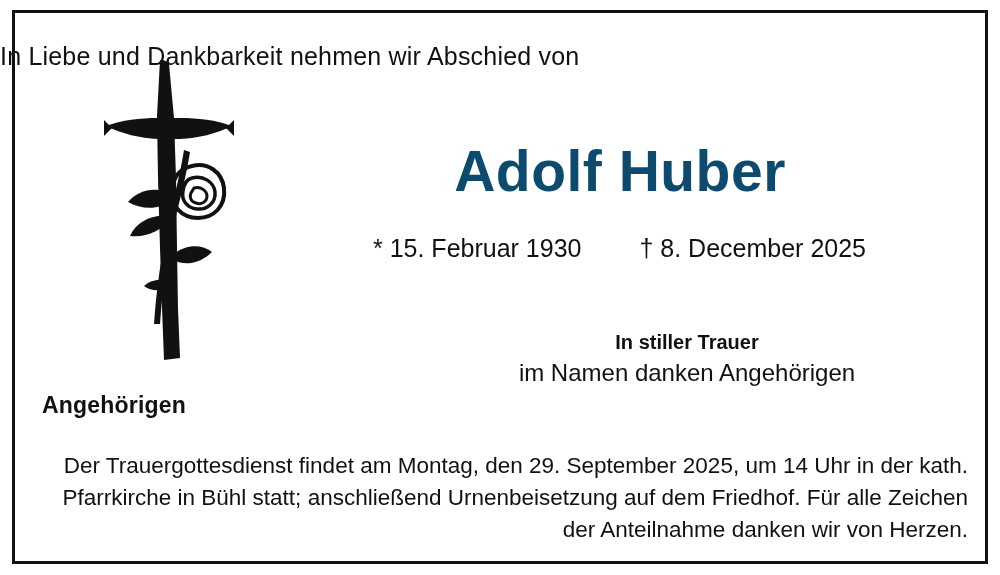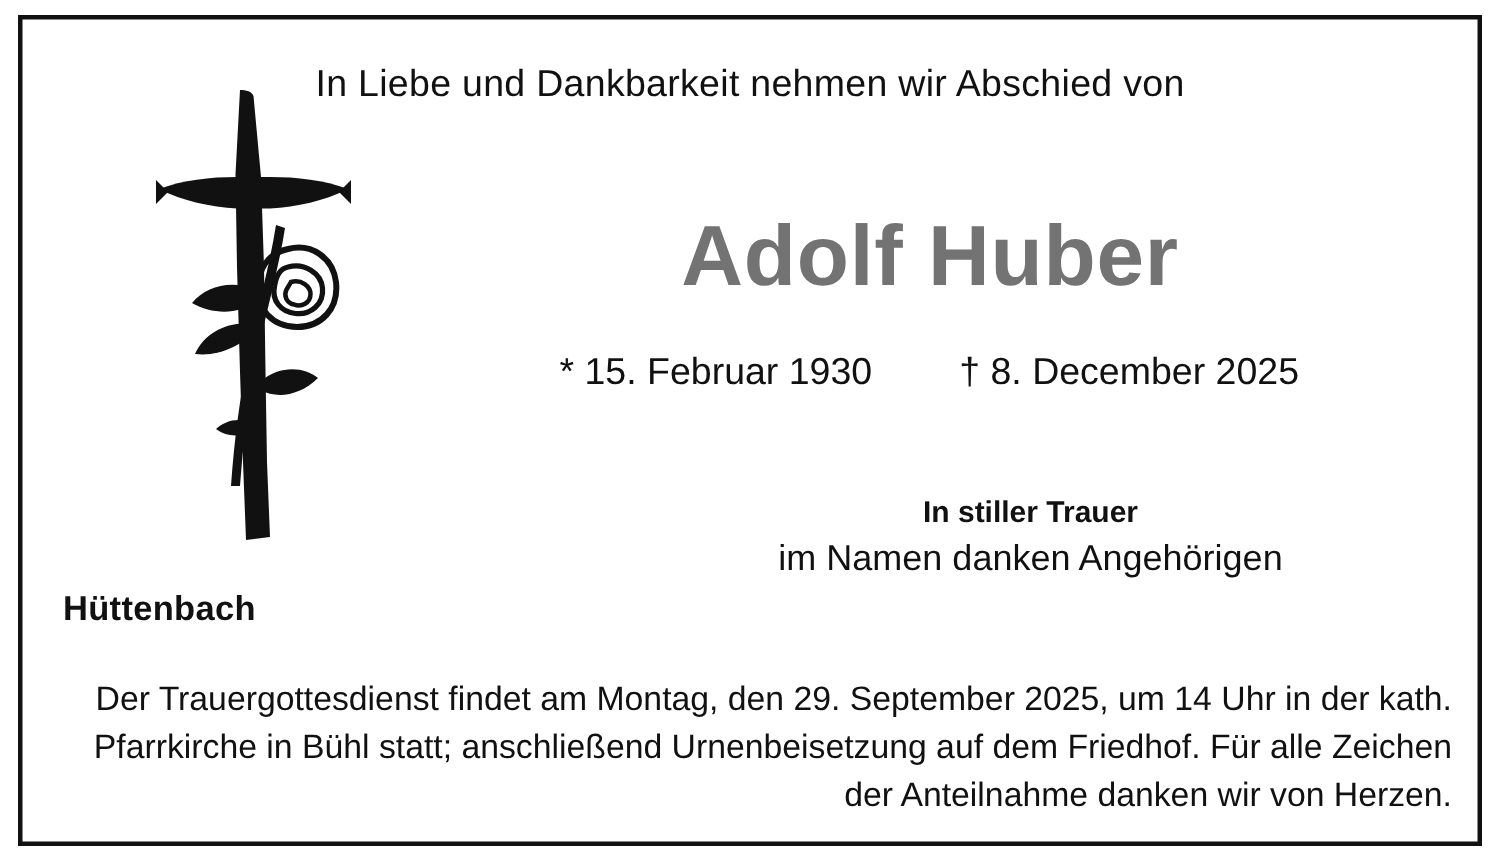--- a/index.html
+++ b/index.html
@@ -28,37 +28,37 @@
     border: 3px solid #111111;
     box-sizing: border-box;
   }
 
   
   .headline {
     position: absolute;
     left: 0;
     top: 42px;
     width: 1000px;
-    text-align: center;
+    text-align: left;
     font-size: 25px;
     letter-spacing: 0.2px;
     color: #111111;
   }
 
   
   .name {
     position: absolute;
     left: 260px;
     top: 138px;
     width: 720px;
     text-align: center;
     font-size: 57px;
     font-weight: bold;
     letter-spacing: 0.5px;
-    color: #737373;
+    color: #0c4a6e;
   }
 
   
   .dates {
     position: absolute;
     left: 262px;
     top: 234px;
     width: 715px;
     display: flex;
     justify-content: center;
@@ -161,17 +161,17 @@
   <div class="dates">
     <div class="date-item">* 15. Februar 1930</div>
     <div class="date-item">† 8. December 2025</div>
   </div>
 
   <div class="mourners">
     <div class="mourn-title">In stiller Trauer</div>
     <div>im Namen danken Angehörigen</div>
   </div>
 
-  <div class="place">Hüttenbach</div>
+  <div class="place">Angehörigen</div>
 
   <div class="service">Der Trauergottesdienst findet am Montag, den 29. September 2025, um 14 Uhr in der kath. Pfarrkirche in Bühl statt; anschließend Urnenbeisetzung auf dem Friedhof. Für alle Zeichen der Anteilnahme danken wir von Herzen.</div>
 
 </div>
 
 </body></html>

